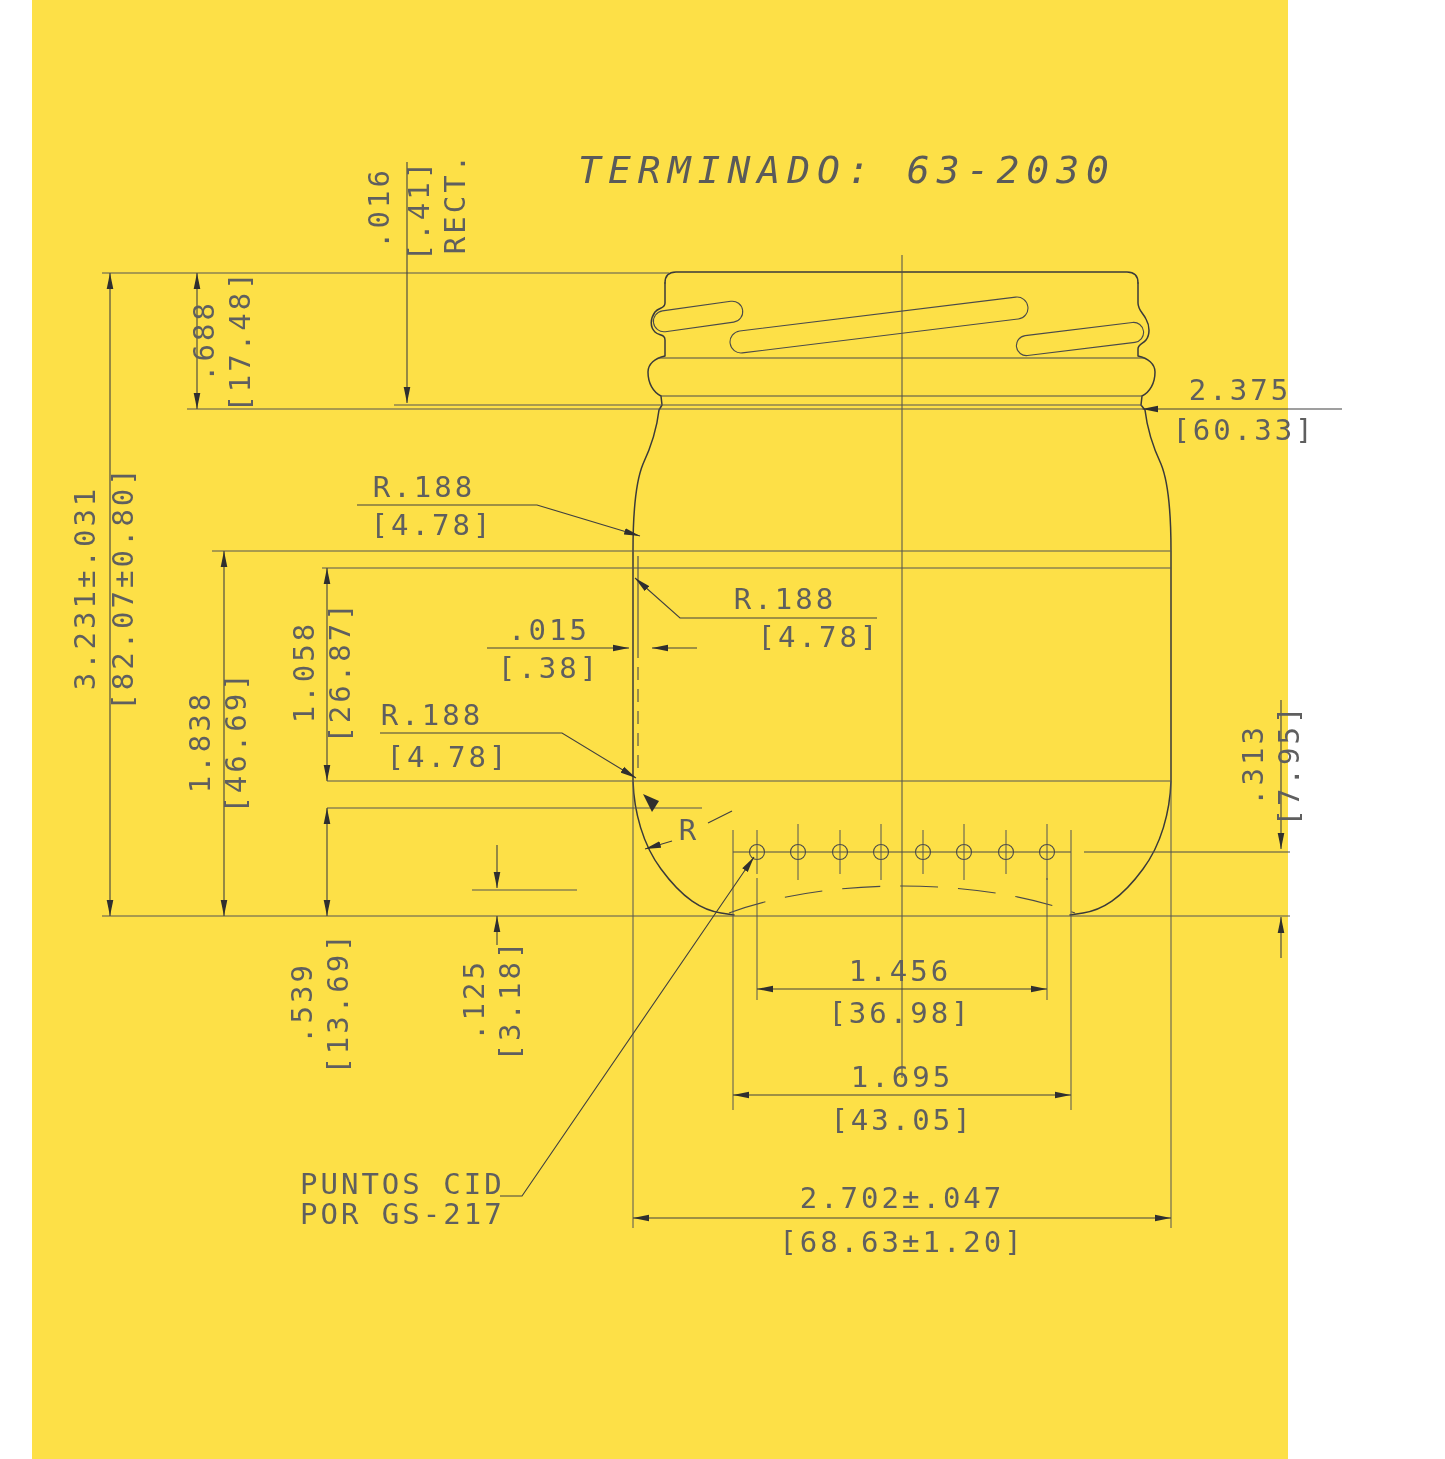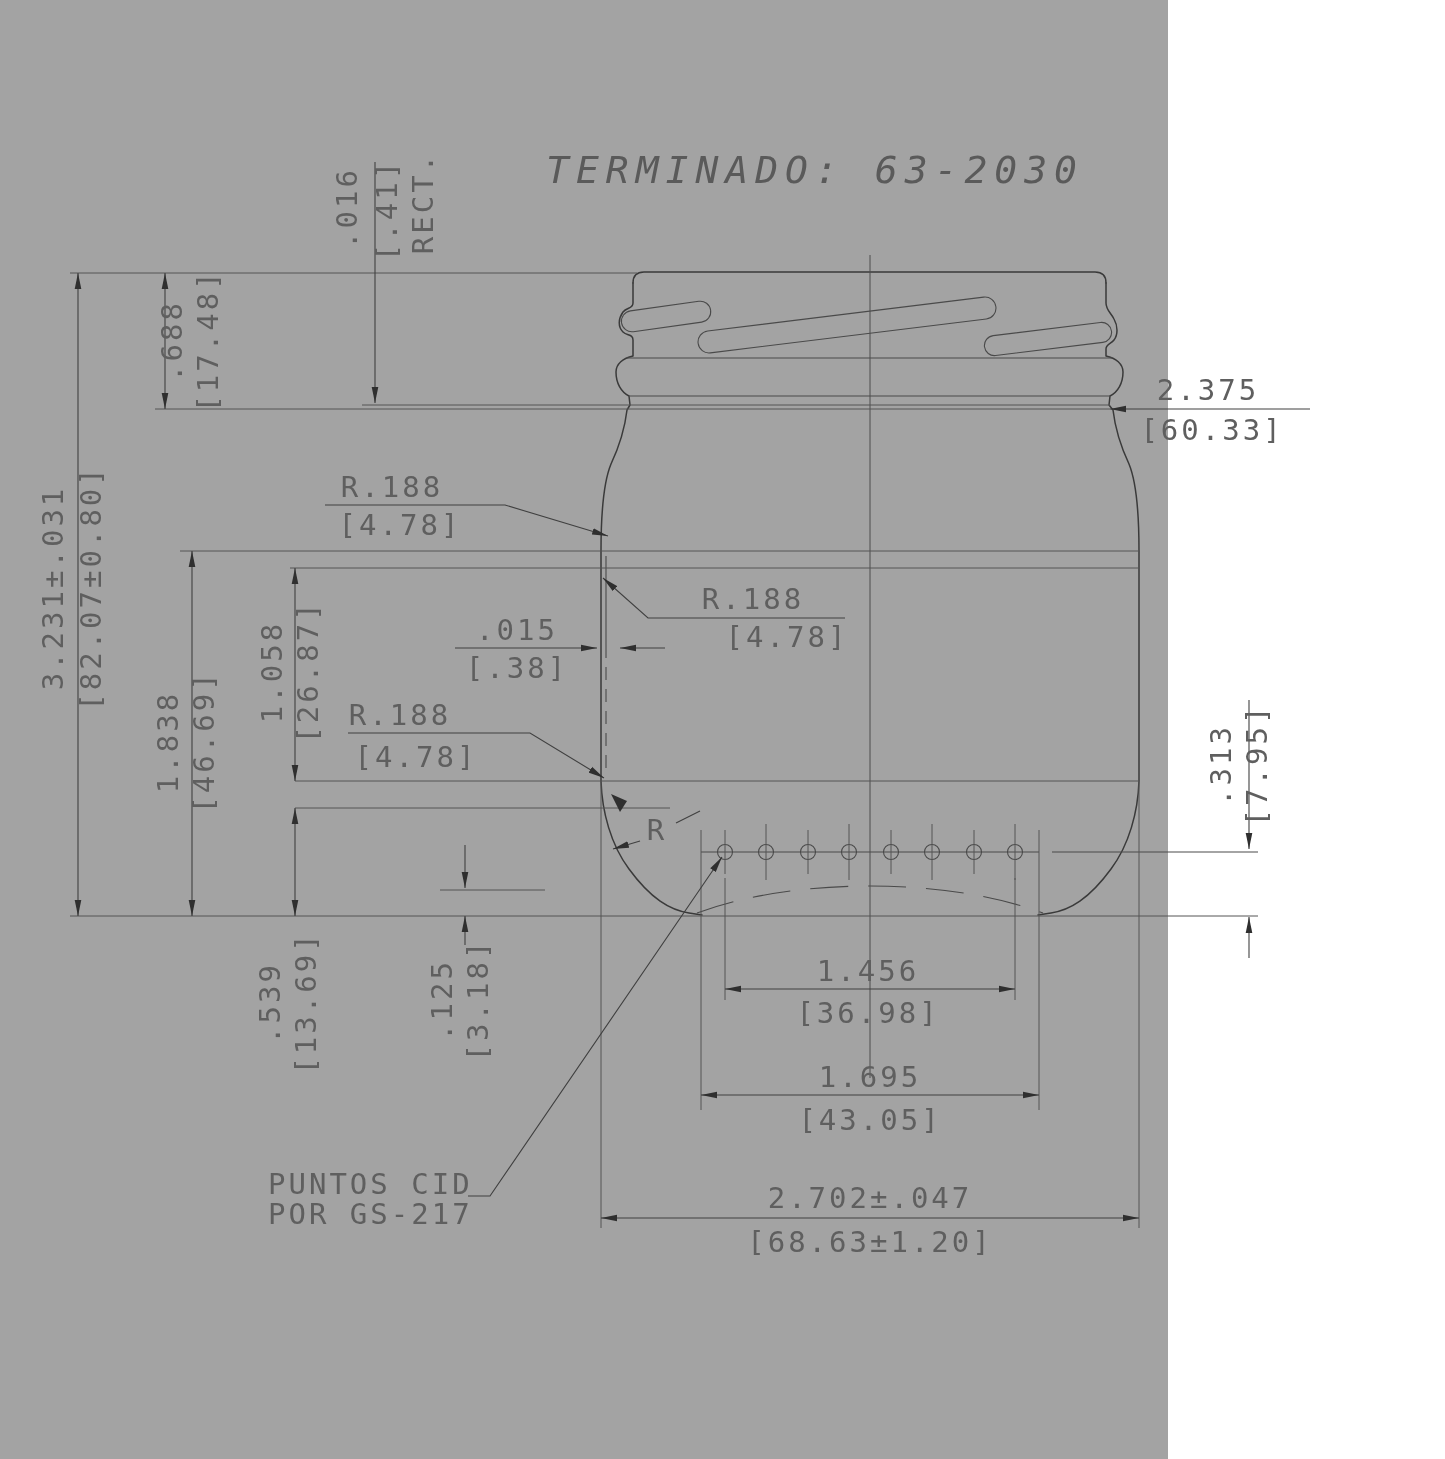--- a/index.html
+++ b/index.html
@@ -1,16 +1,16 @@
 <!DOCTYPE html>
 <html><head>
 <meta charset="utf-8">
 <style>
   html,body{margin:0;padding:0;background:#ffffff;}
-  .stage{width:1168px;height:1459px;position:relative;background:#a3a3a3;}
+  .stage{width:1256px;height:1459px;position:relative;background:#fde047;margin-left:32px;}
   svg{display:block;}
   
   .outline{stroke:#3a3a3a;stroke-width:1.5;fill:none;stroke-linecap:round;stroke-linejoin:round;}
   .feature{stroke:#4a4a4a;stroke-width:1.1;fill:none;}
   .ext{stroke:#555555;stroke-width:1.0;fill:none;}
   .dim{stroke:#404040;stroke-width:1.1;fill:none;}
   .dashed{stroke:#4a4a4a;stroke-width:1.1;fill:none;stroke-dasharray:38 20;}
   .hidden-wall{stroke:#4a4a4a;stroke-width:1.1;fill:none;stroke-dasharray:13 9;}
   .center{stroke:#4c4c4c;stroke-width:1.0;fill:none;}
   

